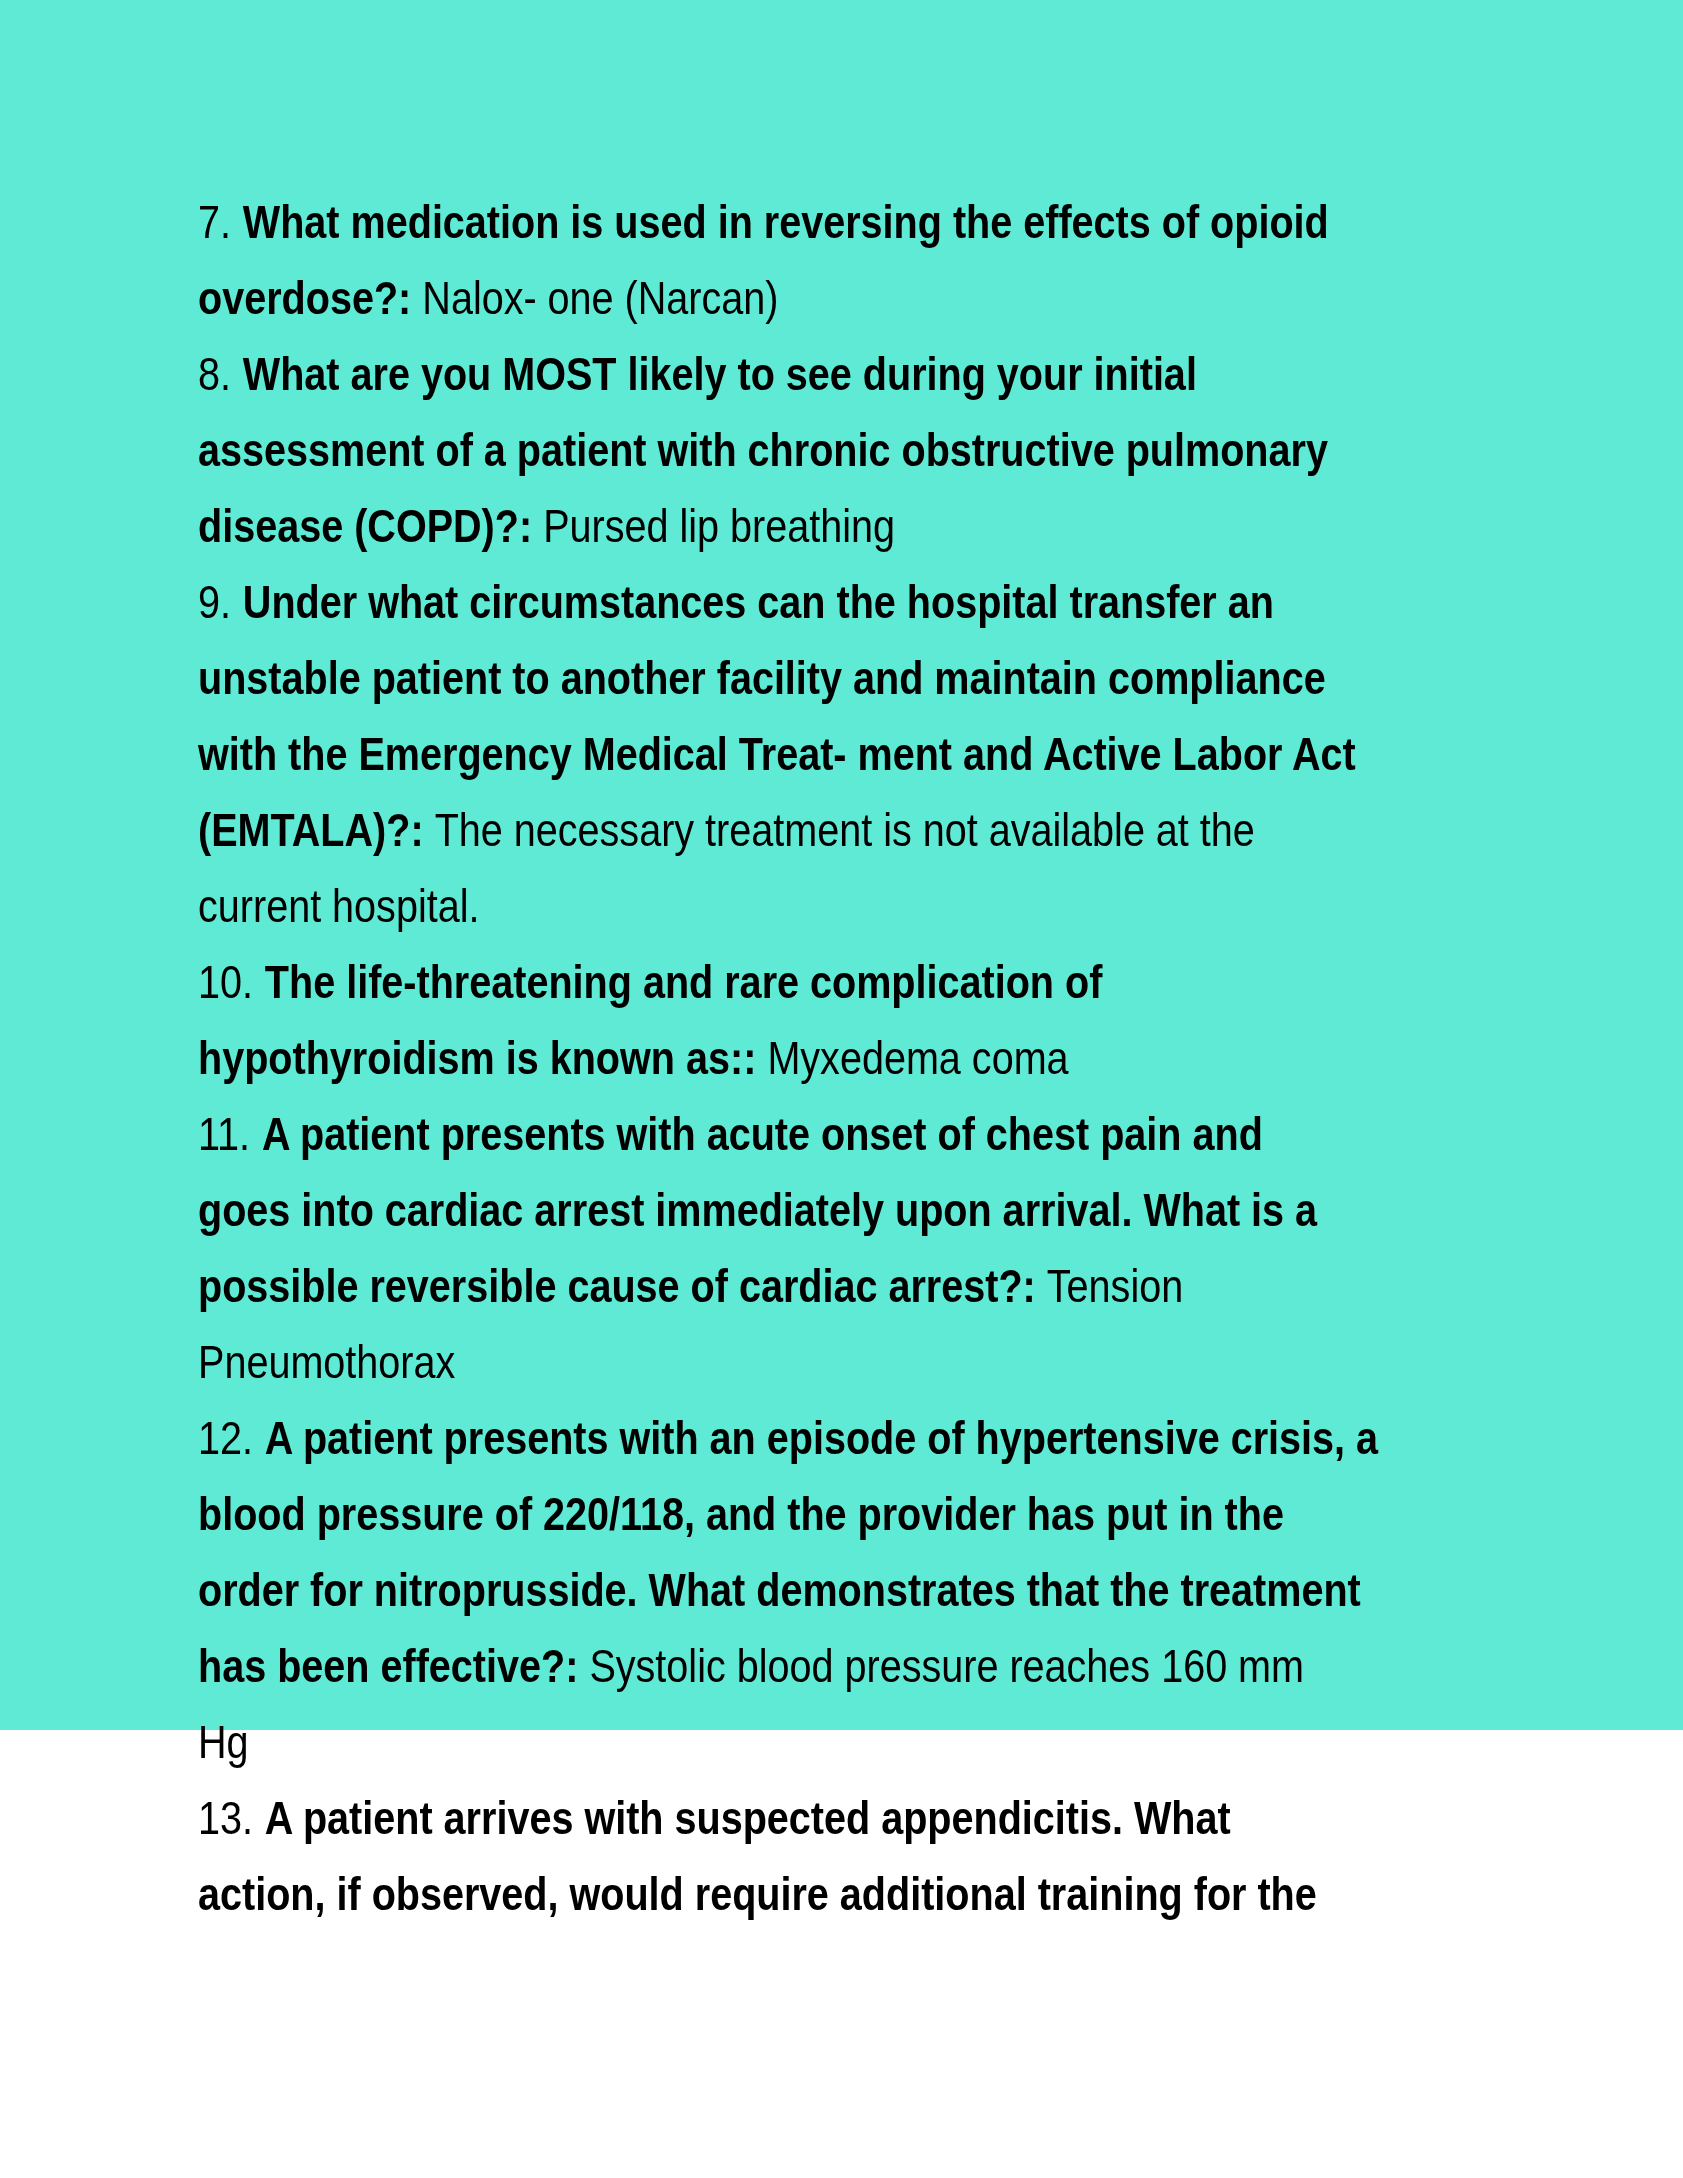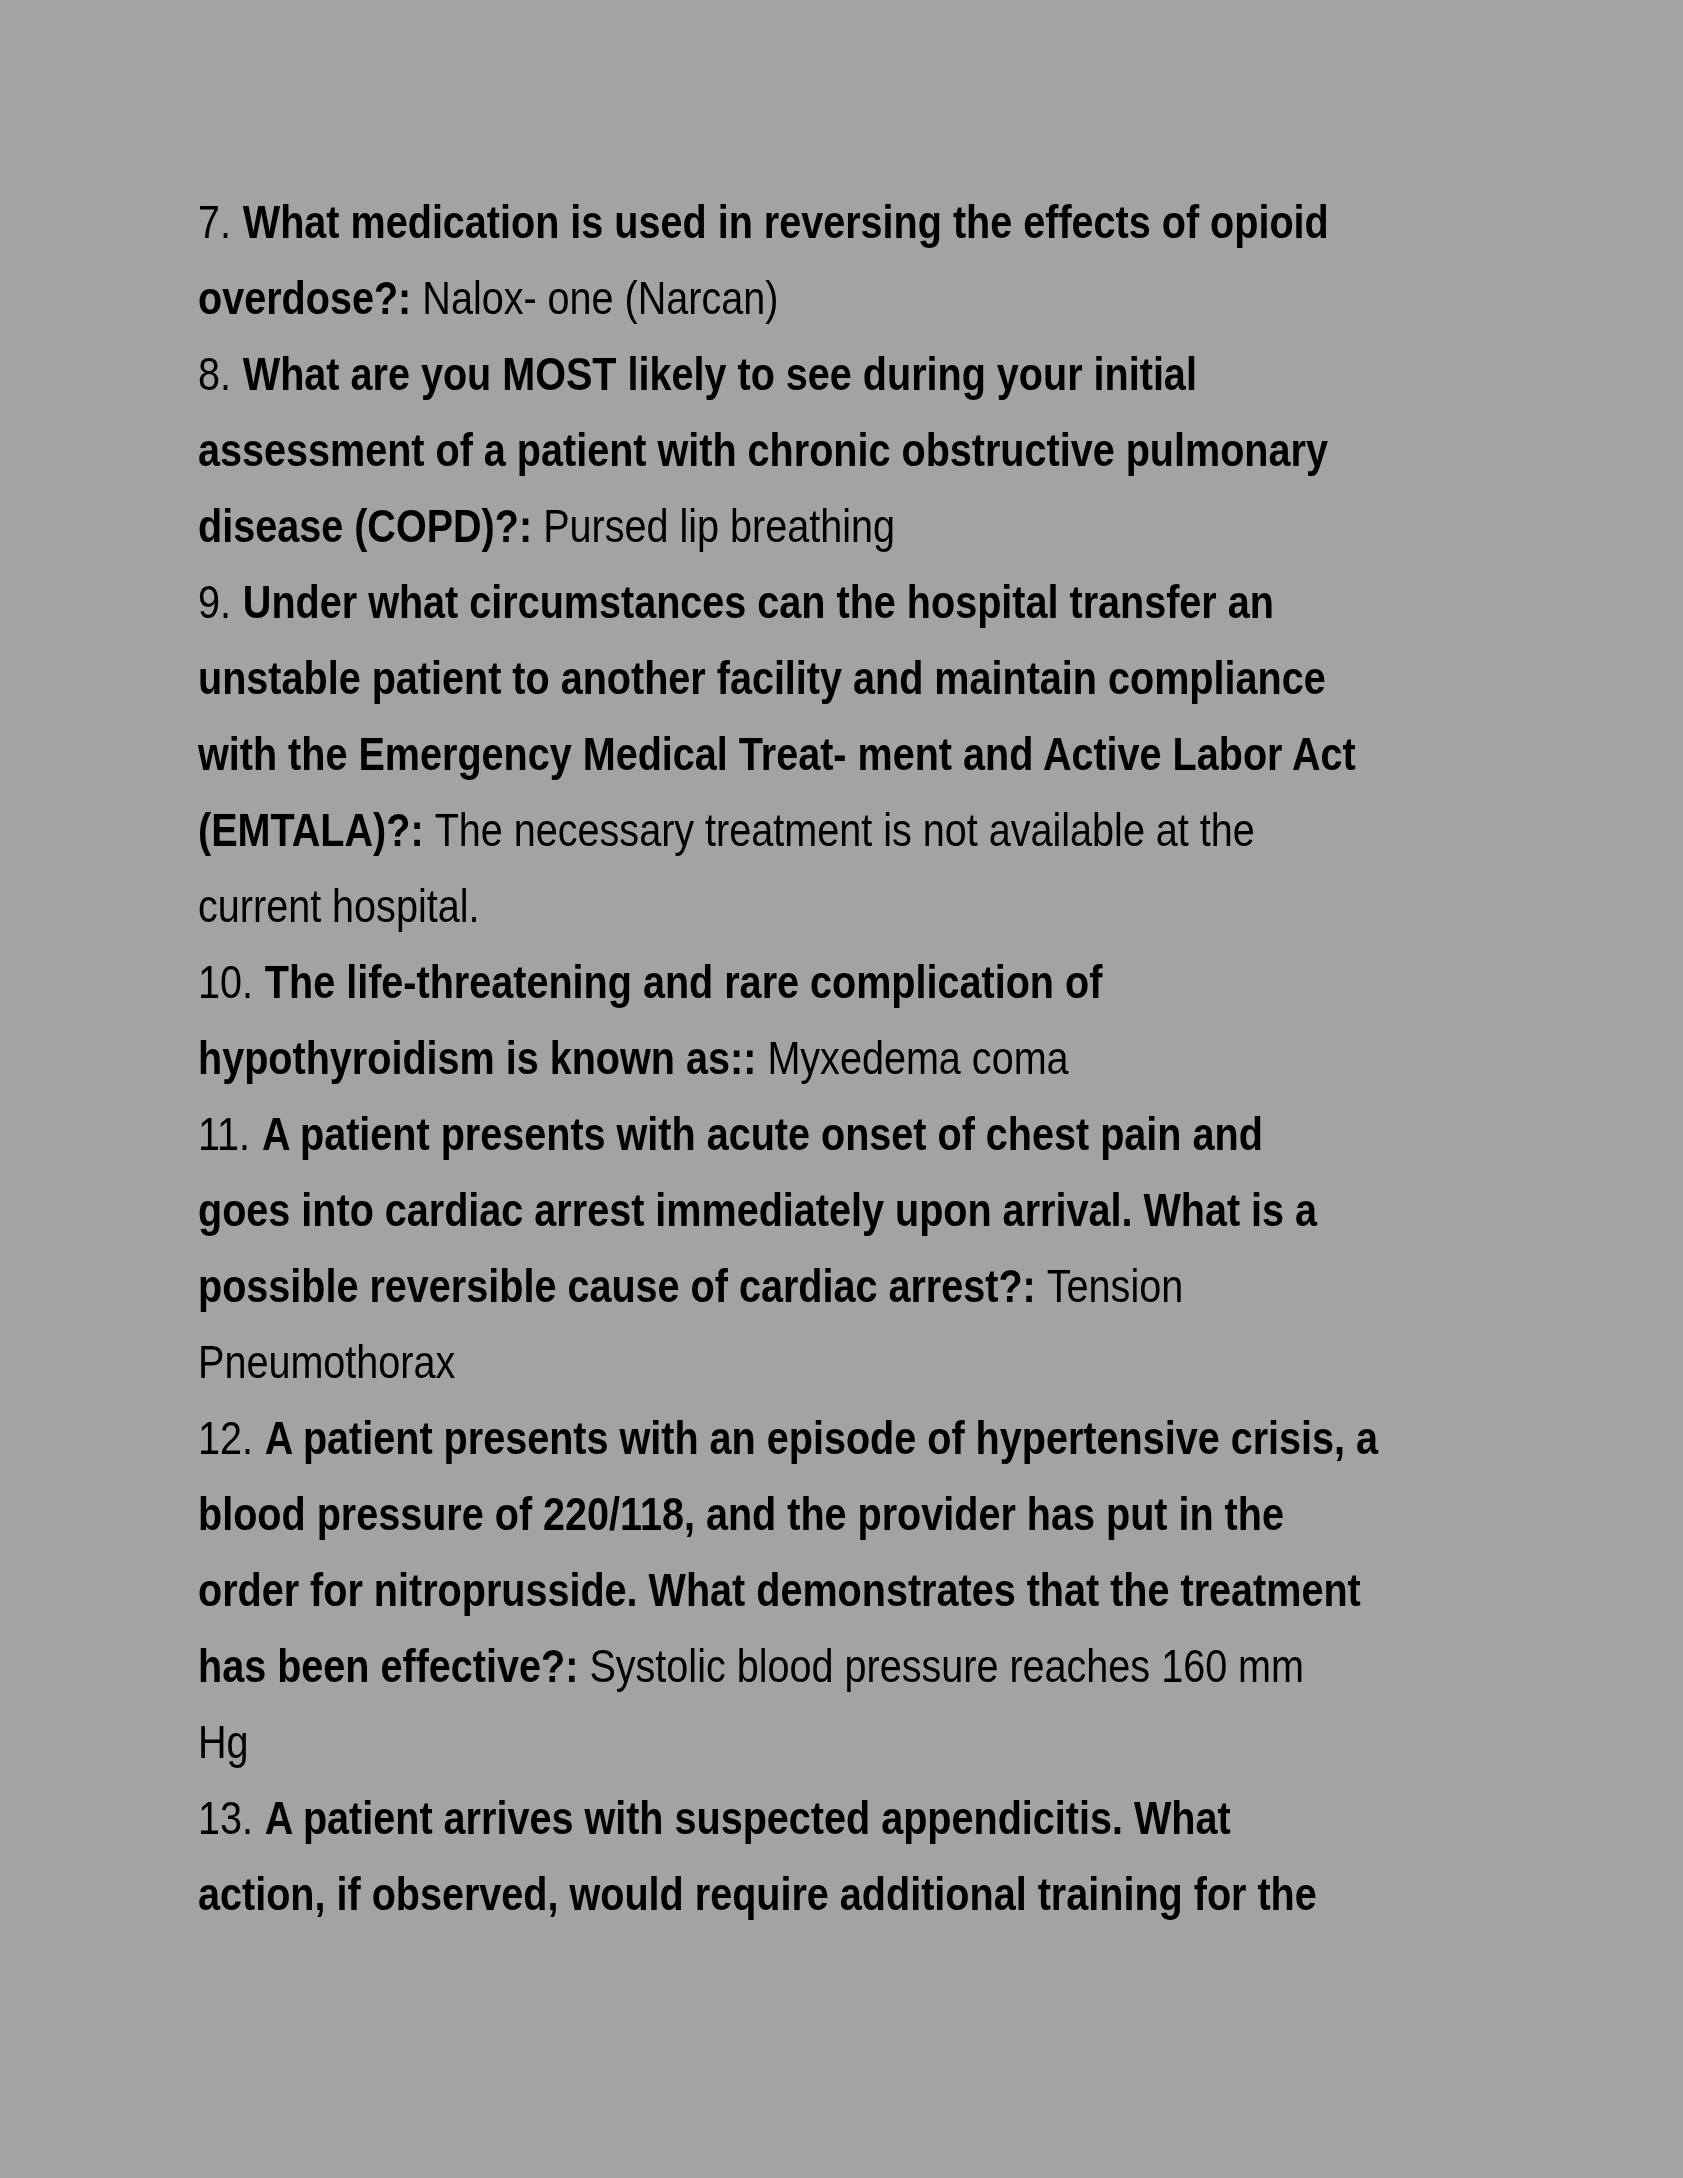--- a/index.html
+++ b/index.html
@@ -12,22 +12,22 @@
     background: #ffffff;
     overflow: hidden;
     position: relative;
     font-family: "Liberation Sans", "DejaVu Sans", sans-serif;
   }
   .doc-page {
     position: absolute;
     left: 0;
     top: 0;
     width: 1683px;
-    height: 2178px;
-    background: #a3a3a3;
+    height: 1730px;
+    background: #5eead4;
   }
   .text-block {
     position: absolute;
     left: 198px;
     top: 184px;
     width: 2079px;              
     transform: scaleX(0.86);    
     transform-origin: 0 0;
     font-size: 46px;
     line-height: 76px;

